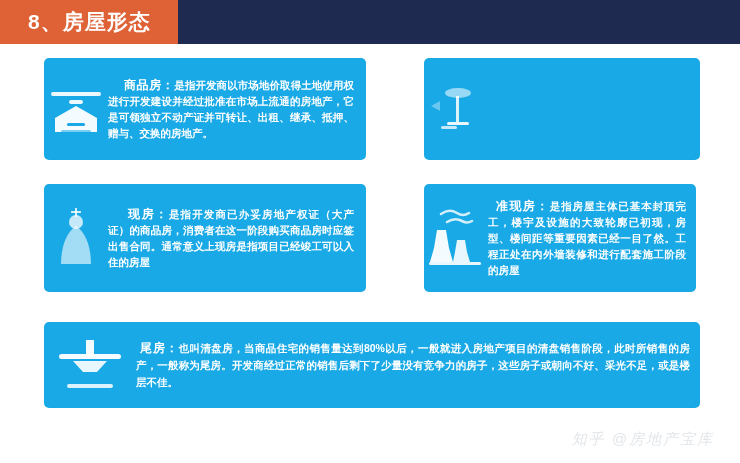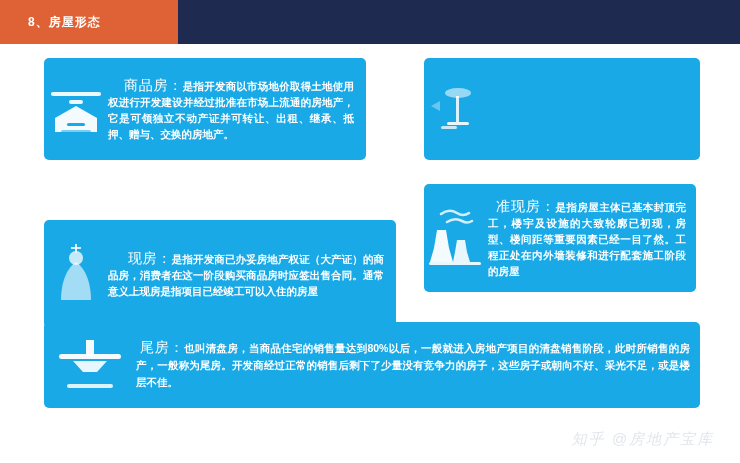--- a/index.html
+++ b/index.html
@@ -34,21 +34,21 @@
     box-sizing: border-box;
     padding-left: 28px;
   }
   .banner-right {
     flex: 1 1 auto;
     height: 100%;
     background: #1f2a50;
   }
   .banner-title {
     color: #ffffff;
-    font-size: 12px;
+    font-size: 21px;
     font-weight: bold;
     letter-spacing: 1px;
     white-space: nowrap;
   }
 
   
   .board {
     position: absolute;
     left: 0;
     top: 44px;
@@ -61,21 +61,21 @@
     position: absolute;
     background: #19a9e6;
     border-radius: 5px;
     box-sizing: border-box;
     overflow: hidden;
     display: flex;
     align-items: center;
   }
   .card.c1 { left: 44px;  top: 14px;  width: 322px; height: 102px; }
   .card.c2 { left: 424px; top: 14px;  width: 276px; height: 102px; }
-  .card.c3 { left: 44px;  top: 140px; width: 352px; height: 108px; margin-top: 36px; }
+  .card.c3 { left: 44px;  top: 140px; width: 322px; height: 108px; }
   .card.c4 { left: 424px; top: 140px; width: 272px; height: 108px; }
   .card.c5 { left: 44px;  top: 278px; width: 656px; height: 86px; }
 
   .card-icon {
     flex: 0 0 auto;
     width: 64px;
     height: 100%;
     position: relative;
     display: flex;
     align-items: center;
@@ -93,22 +93,22 @@
   .card-text {
     color: #ffffff;
     font-size: 10.5px;
     line-height: 16px;
     font-weight: bold;
     text-align: justify;
     margin: 0;
   }
   .card.c5 .card-text { font-size: 10.5px; line-height: 17px; }
   .card-term {
-    font-size: 14px;
-    font-weight: normal;
+    font-size: 12px;
+    font-weight: bold;
     letter-spacing: 0.5px;
   }
   .card.c1 .card-body,
   .card.c3 .card-body { padding-right: 12px; }
 
   
   .card.c1 .card-text { text-indent: 16px; }
   .card.c2 .card-text { text-indent: 10px; }
   .card.c3 .card-text { text-indent: 20px; }
   .card.c4 .card-text { text-indent: 8px; }

